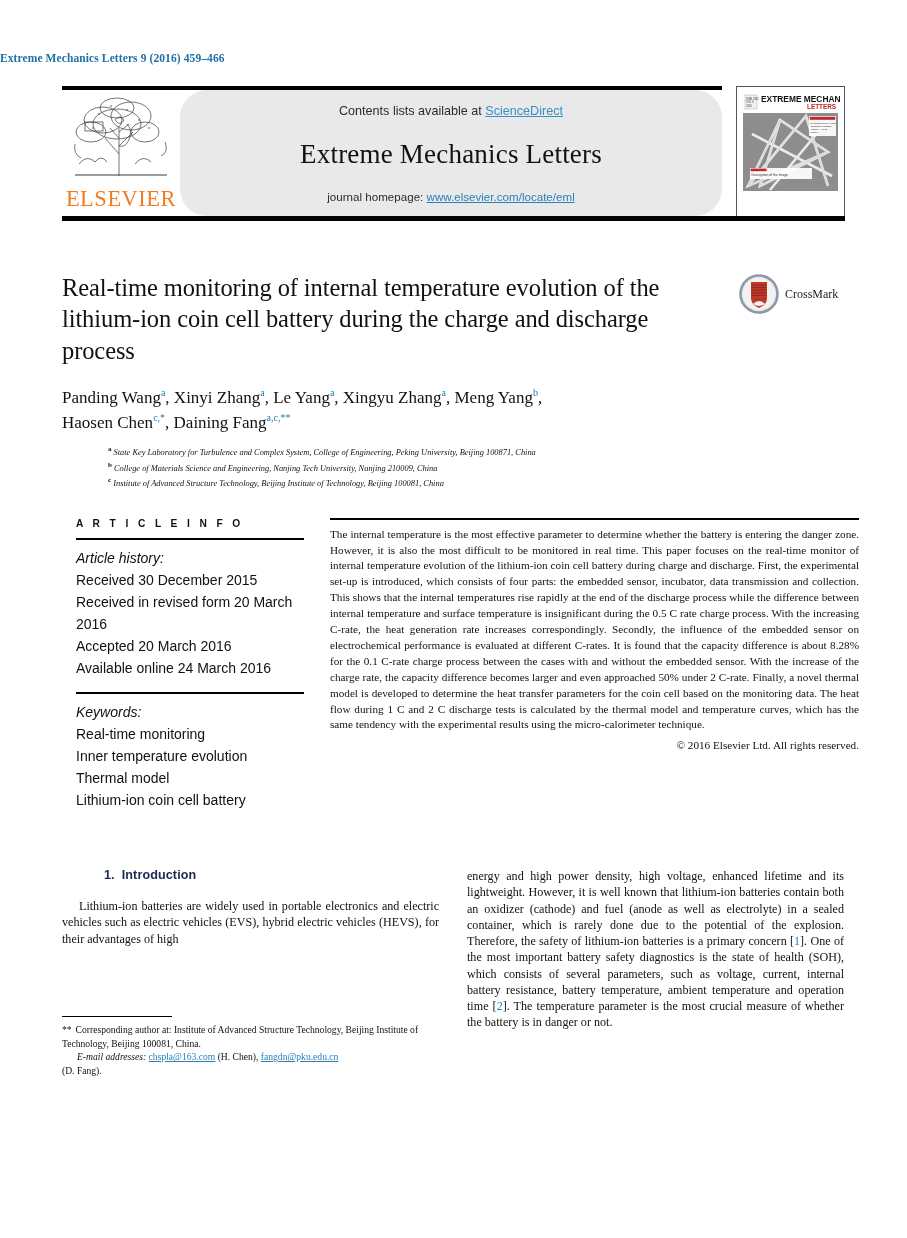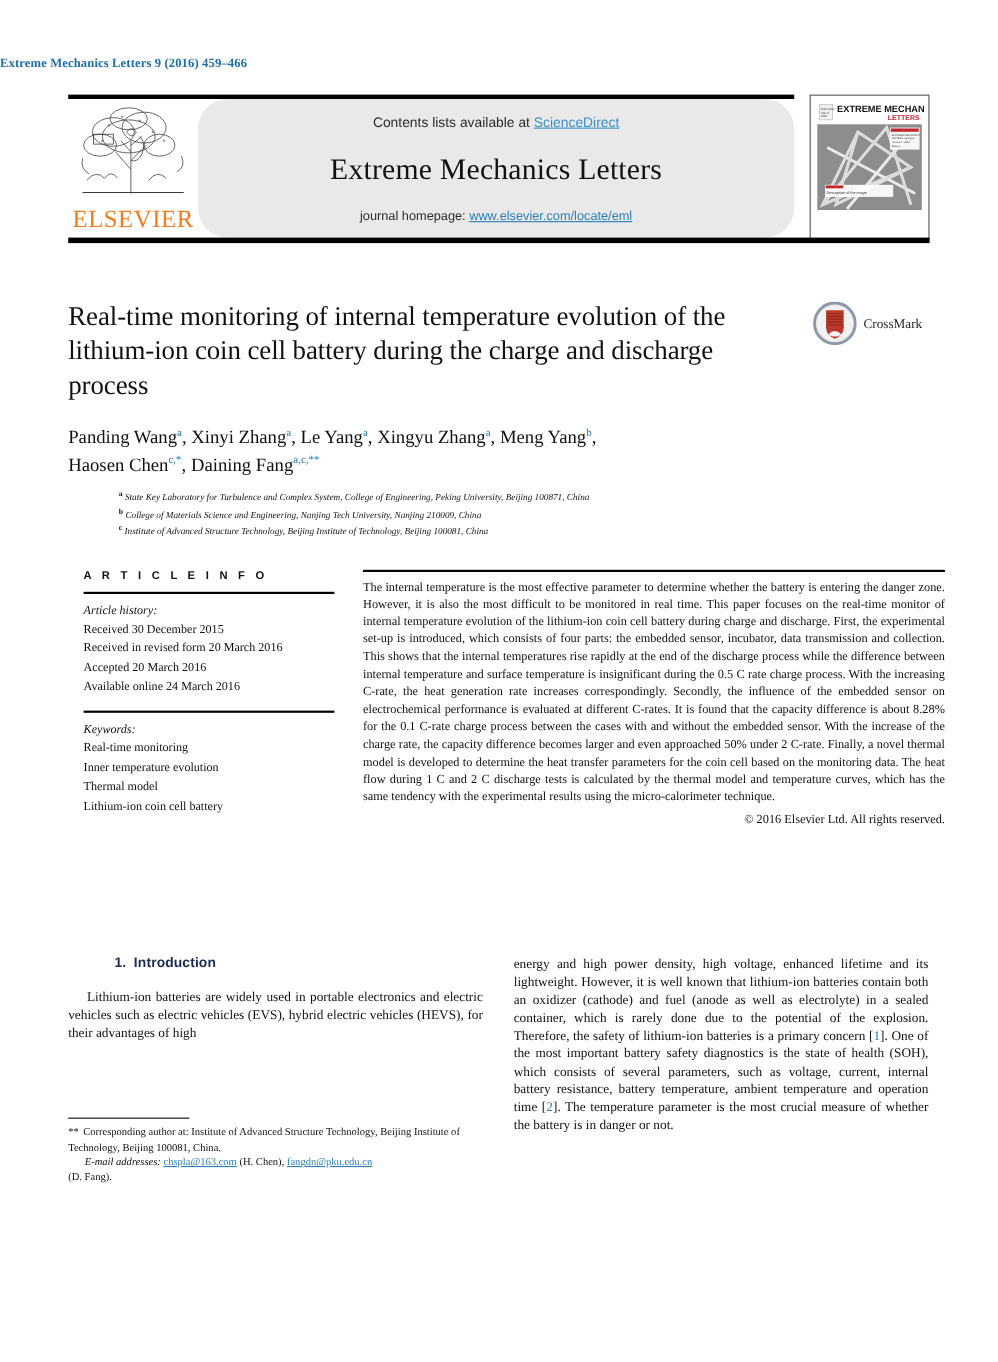--- a/index.html
+++ b/index.html
@@ -171,22 +171,22 @@
     font-weight: bold;
     font-size: 10.2px;
     letter-spacing: 3.4px;
     color: #111;
     margin-bottom: 9px;
   }
   .hr-thin { height: 1.6px; background: #000; margin-bottom: 7px; }
   .hr-thin.second { margin-top: 13px; }
 
   .info-body {
-    font-family: Liberation Serif, serif;
-    font-size: 11px;
+    font-family: Liberation Sans, sans-serif;
+    font-size: 14px;
     line-height: 1.58;
     color: #111;
   }
   .info-body .lbl { font-style: italic; display: block; }
 
   .abs-body {
     font-family: "Liberation Serif", serif;
     font-size: 11.2px;
     line-height: 1.42;
     text-align: justify;

